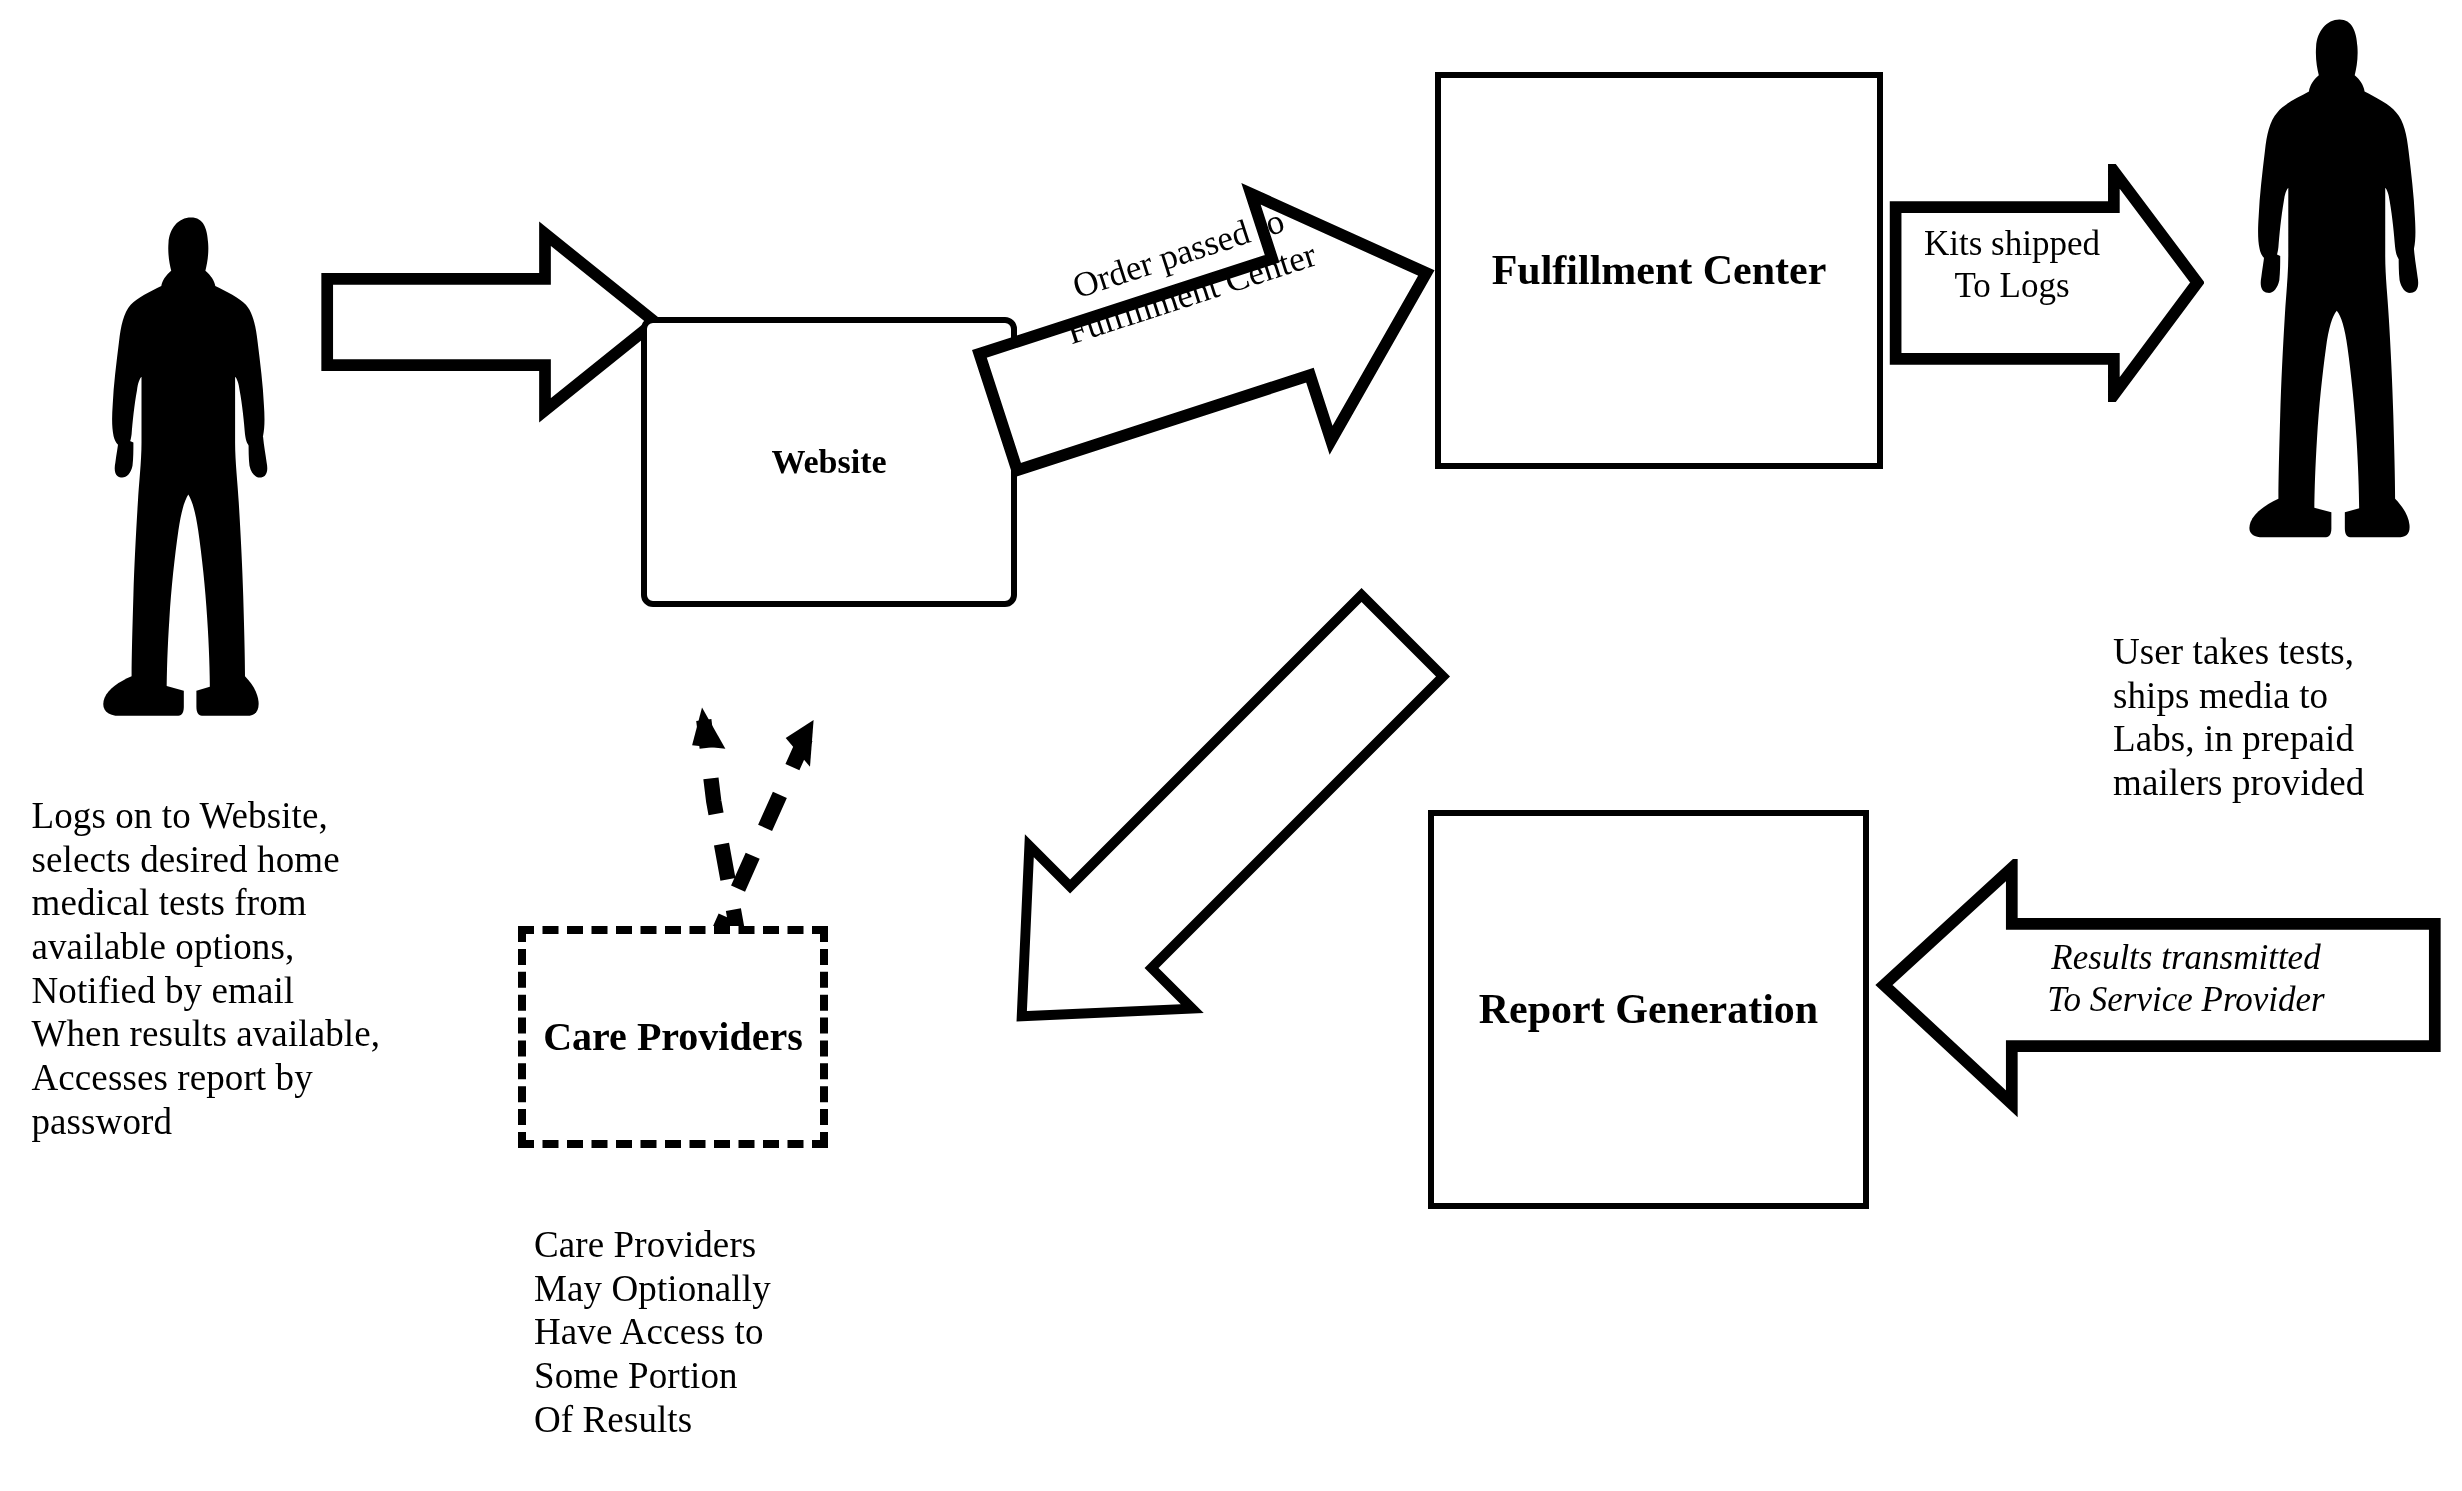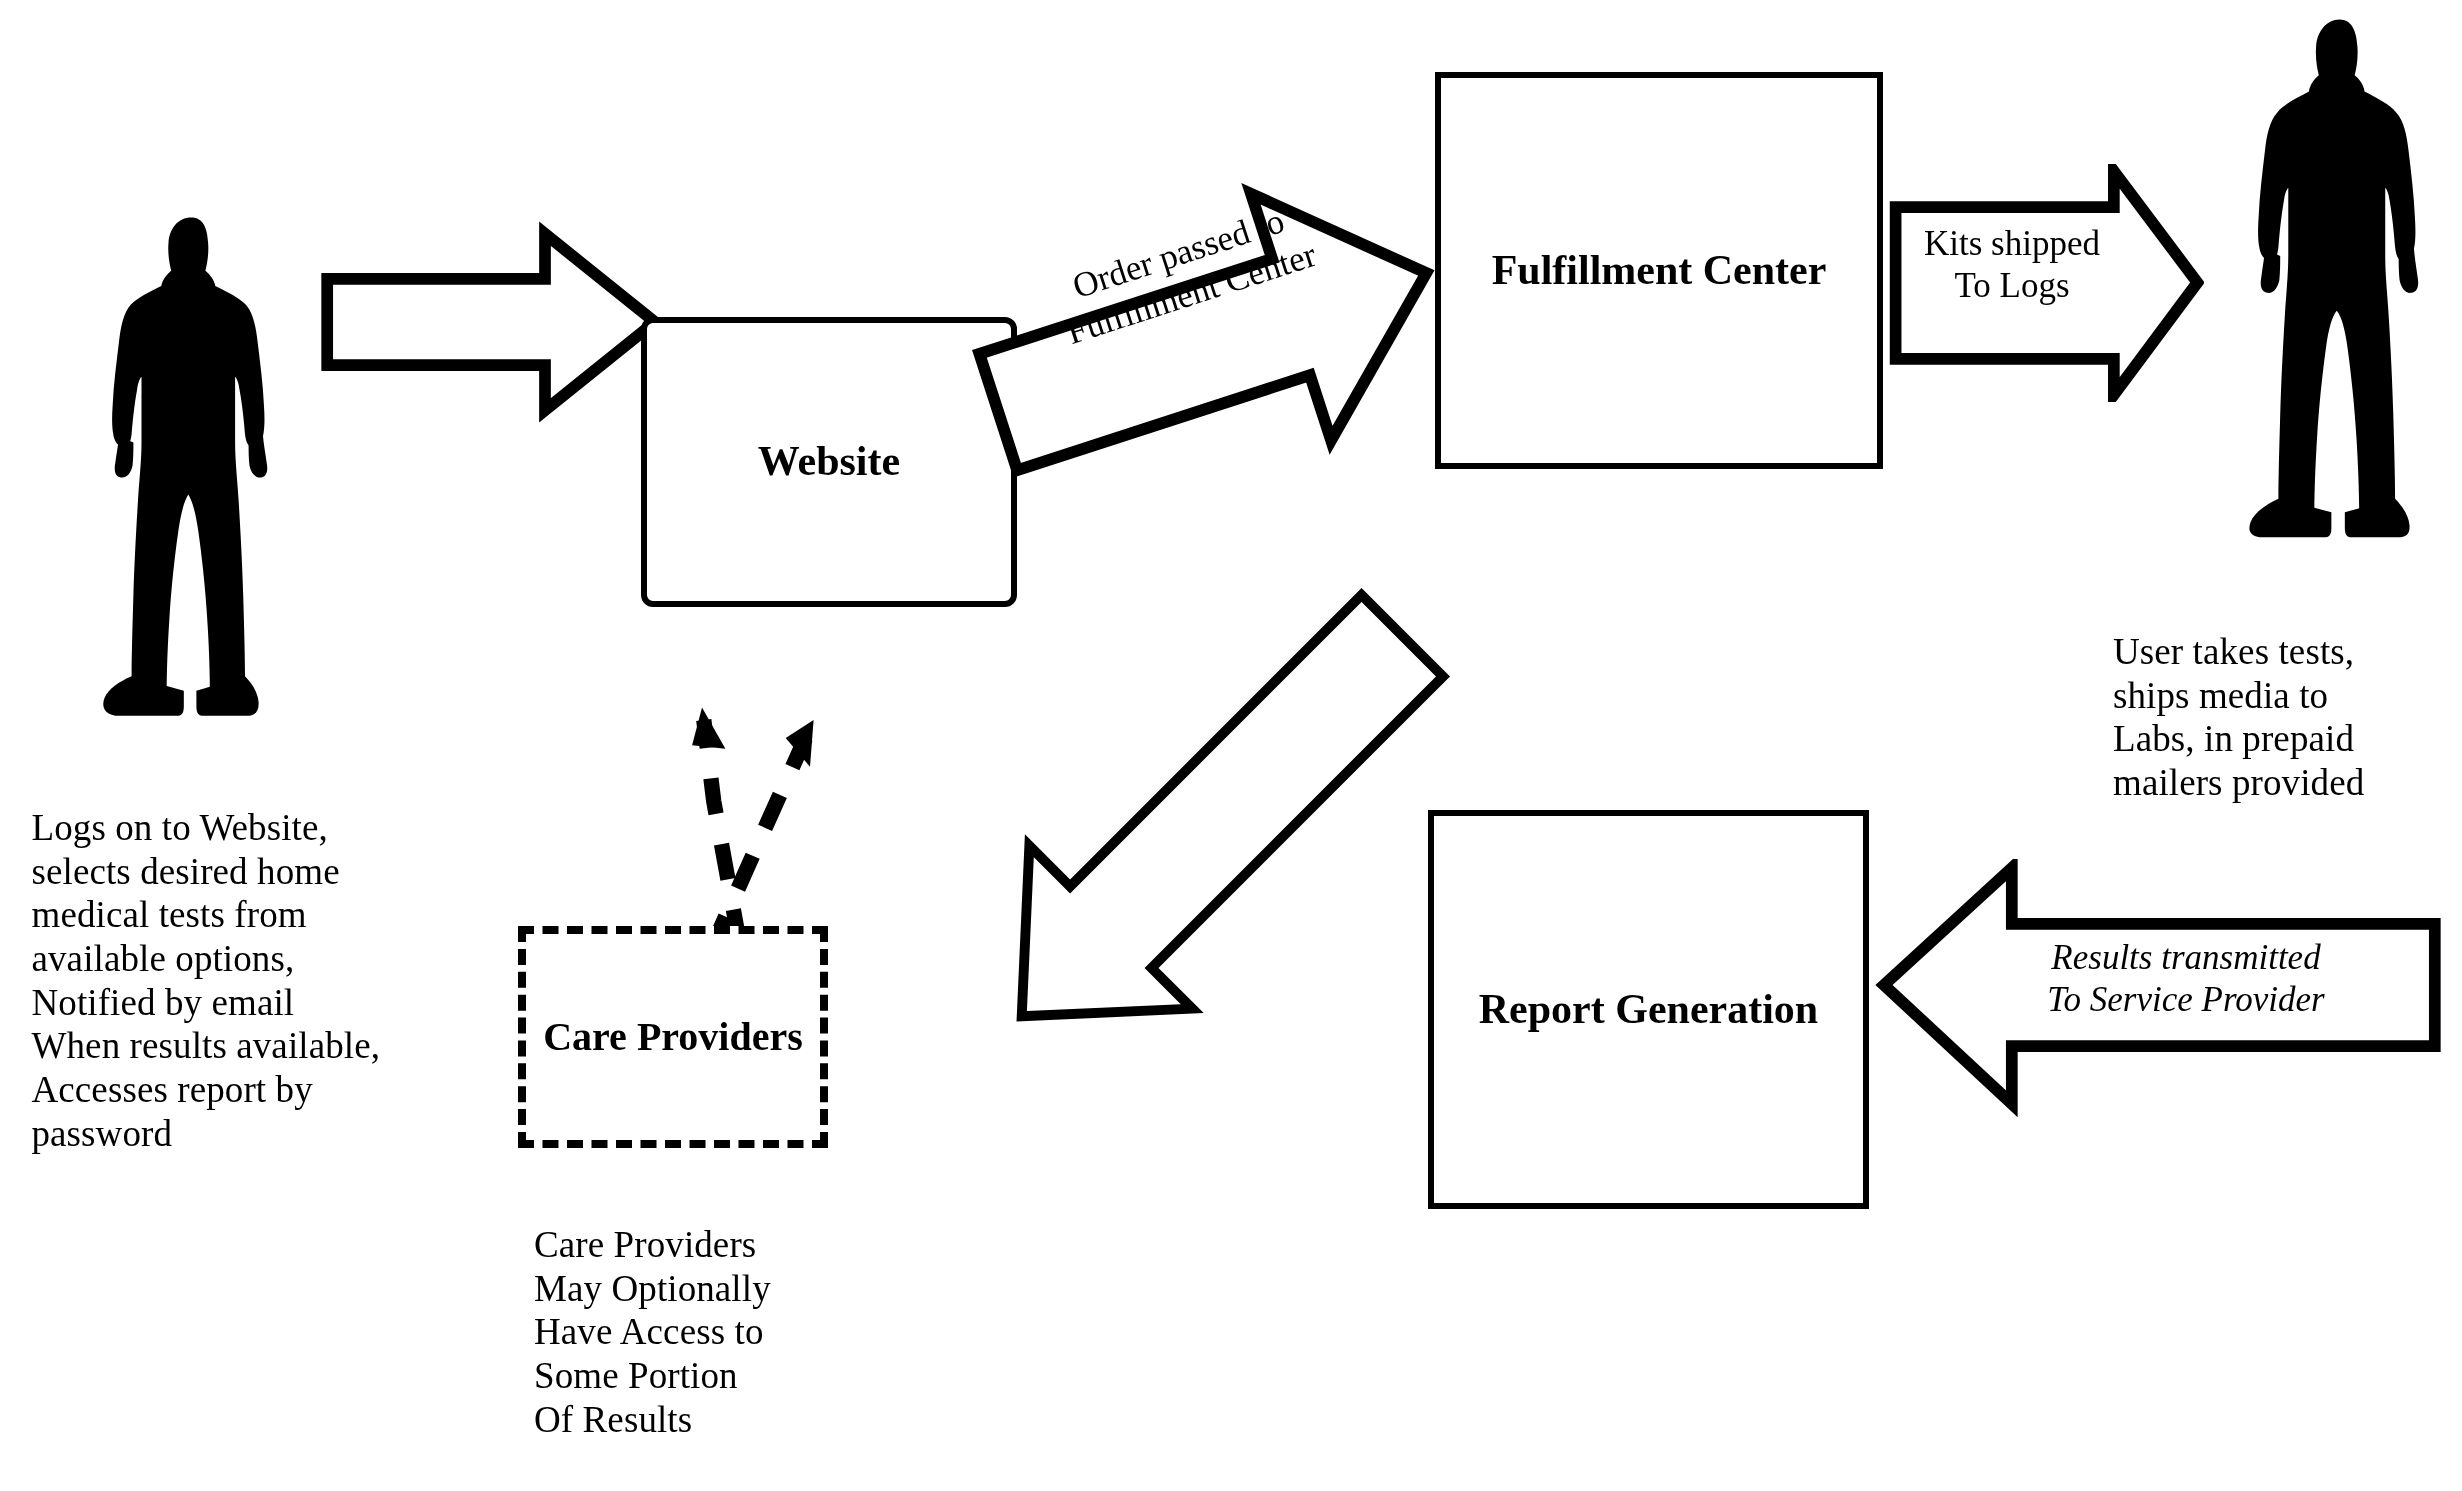--- a/index.html
+++ b/index.html
@@ -18,34 +18,34 @@
     background:#fff;
     display:flex;align-items:center;justify-content:center;
     text-align:center;
     font-weight:bold;
     line-height:1.12;
     box-sizing:border-box;
   }
   .box.dashed{
     border:8px dashed #000;
   }
-  #website-box{left:641px;top:317px;width:376px;height:290px;font-size:42px;border-radius:12px;}
+  #website-box{left:641px;top:317px;width:376px;height:290px;font-size:34px;border-radius:12px;}
   #fulfillment-box{left:1435px;top:72px;width:448px;height:397px;font-size:42px;}
   #report-box{left:1428px;top:810px;width:441px;height:399px;font-size:42px;justify-content:center;}
   #care-box{left:518px;top:926px;width:310px;height:222px;font-size:40px;}
 
   
   .caption{
     position:absolute;
     font-size:37px;
     line-height:1.18;
     white-space:pre-line;
     letter-spacing:0.1px;
   }
-  #user-caption{left:31.5px;top:794px;width:468px;margin-top:12px;}
+  #user-caption{left:31.5px;top:794px;width:468px;}
   #care-caption{left:534px;top:1223px;width:378px;}
   #reports-caption{left:965px;top:1064px;width:441px;}
   #fulfillment-caption{left:1515px;top:529px;width:432px;}
   #kituser-caption{left:2113px;top:630px;width:360px;}
 
   
   .arrow-label{
     position:absolute;
     font-size:35px;
     line-height:1.2;

